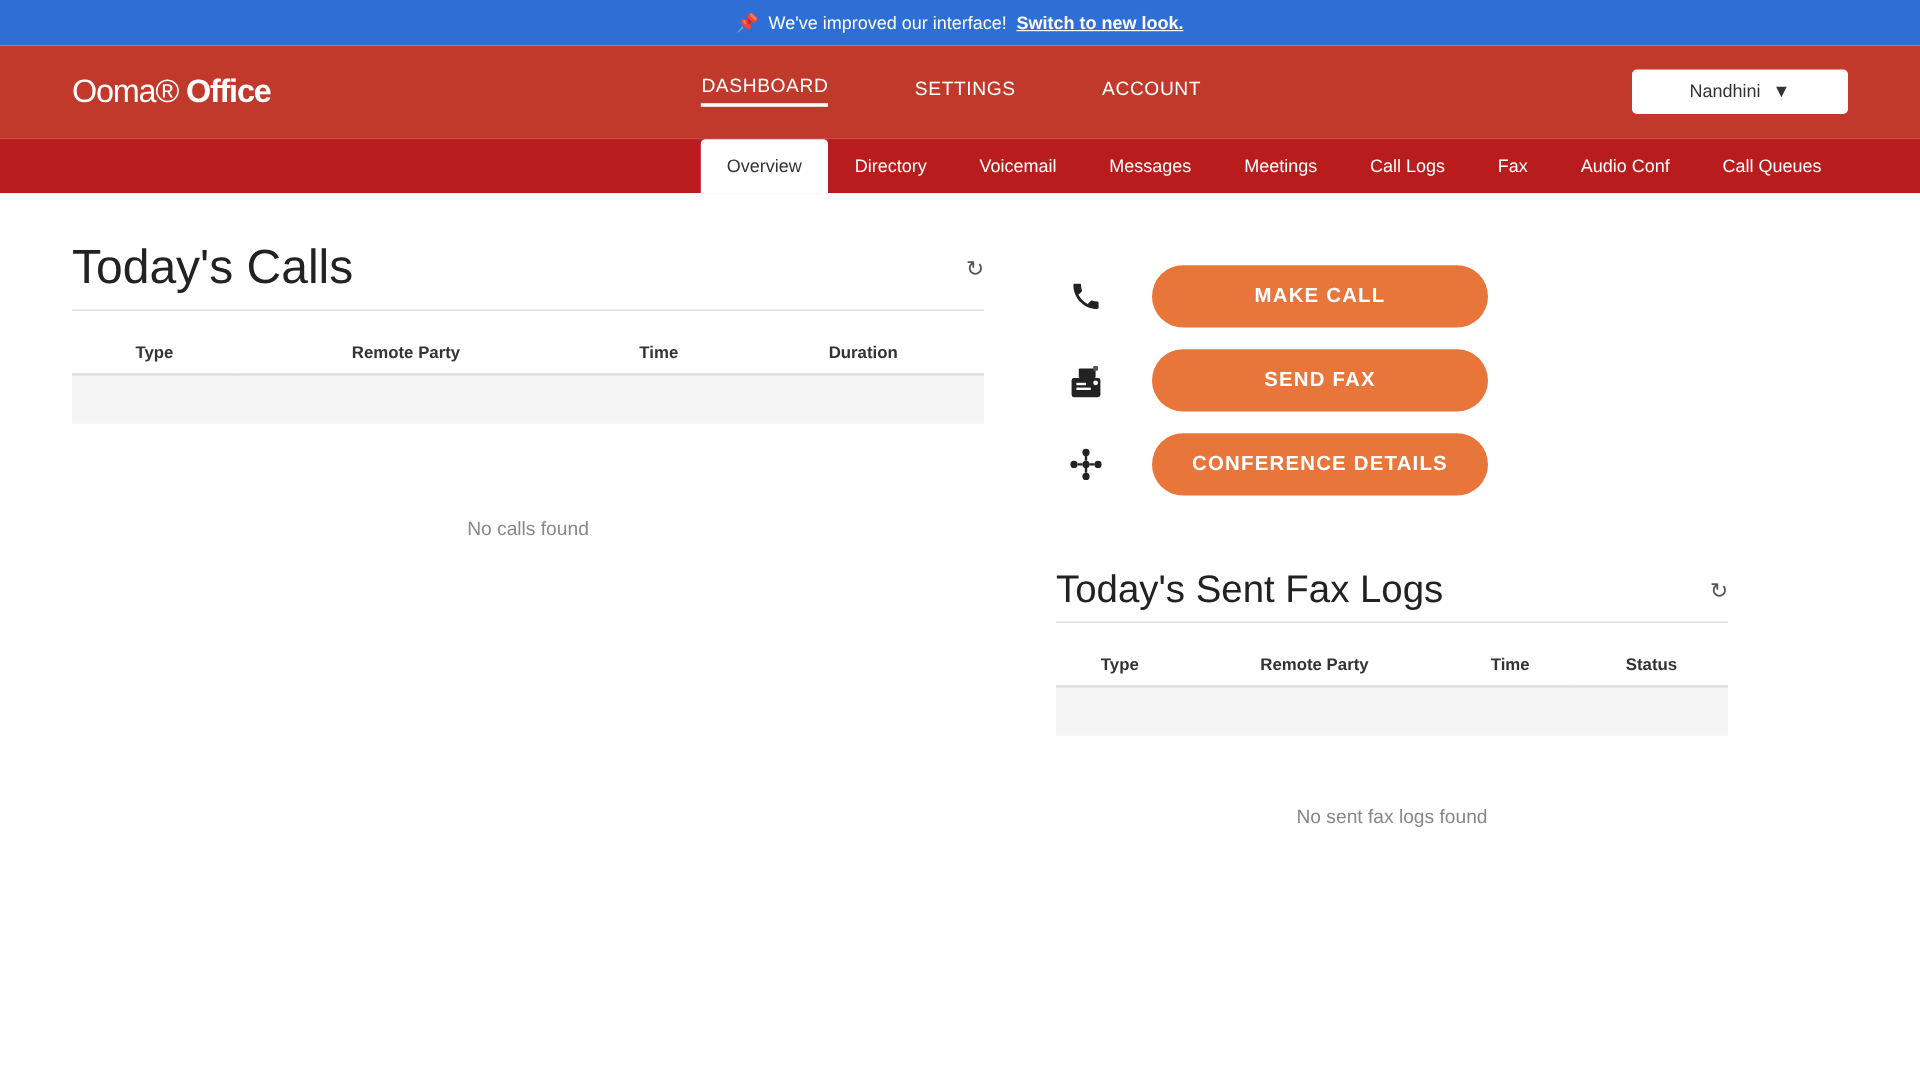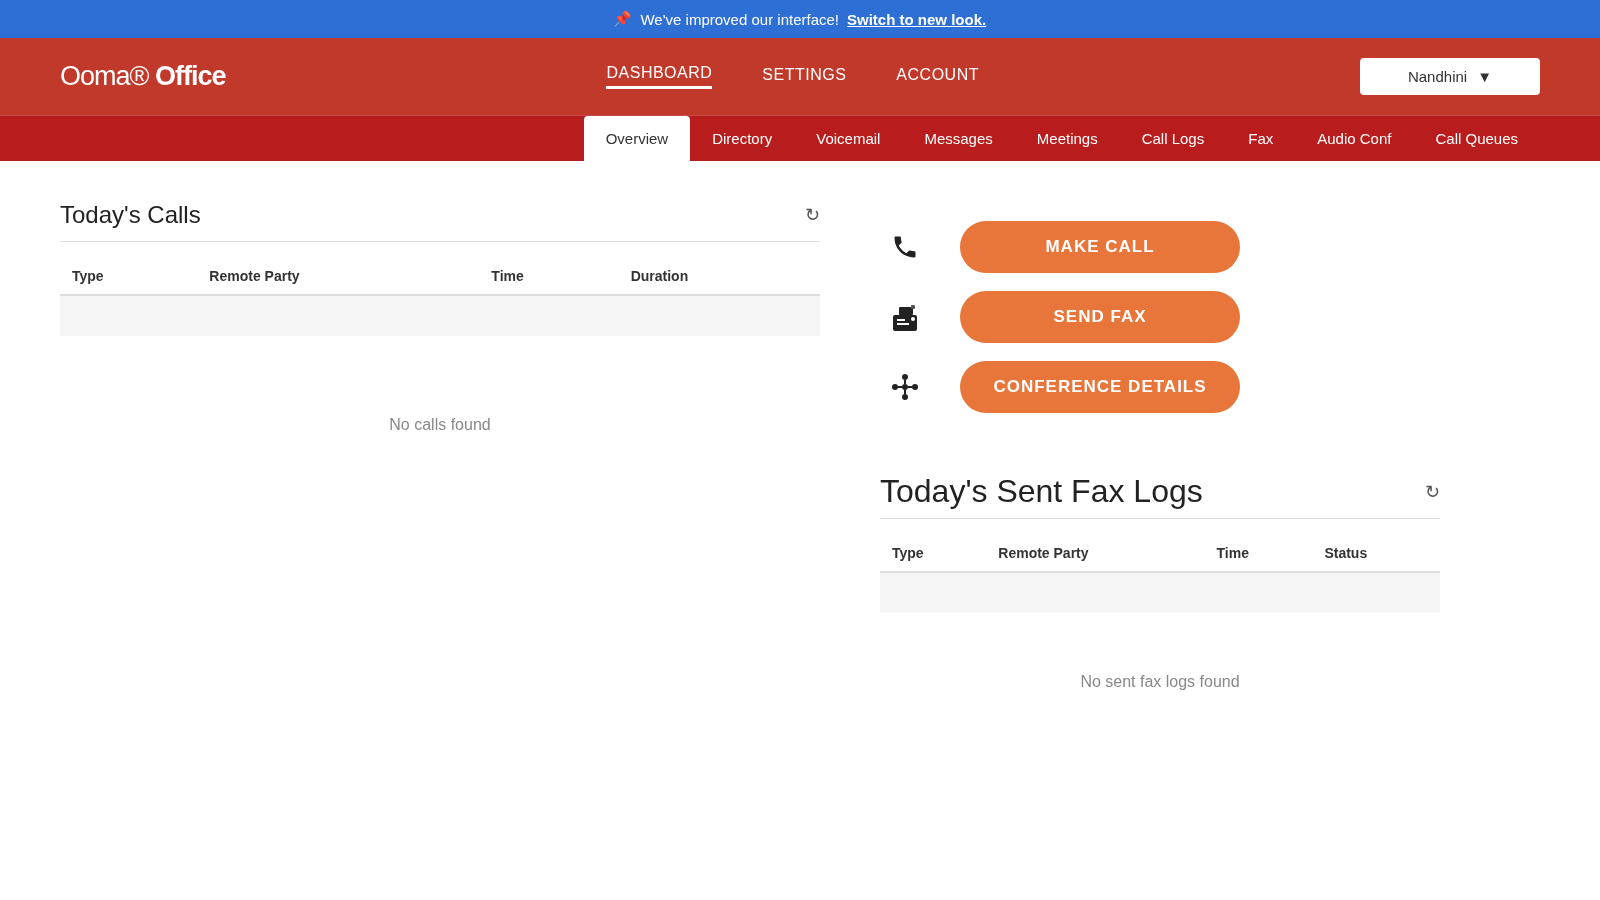--- a/index.html
+++ b/index.html
@@ -41,21 +41,21 @@
       color: #fff;
       font-size: 27px;
       font-weight: 300;
       letter-spacing: -1px;
     }
     .logo-text span.office {
       font-weight: 600;
     }
     .main-nav {
       display: flex;
-      gap: 50px;
+      gap: 72px;
       align-items: center;
     }
     .main-nav a {
       color: #fff;
       text-decoration: none;
       font-size: 16px;
       font-weight: 500;
       letter-spacing: 0.5px;
       padding-bottom: 4px;
     }
@@ -123,40 +123,40 @@
     }
     .section-header {
       display: flex;
       align-items: center;
       justify-content: space-between;
       margin-bottom: 16px;
       padding-bottom: 12px;
       border-bottom: 1px solid #ddd;
     }
     .section-title {
-      font-size: 24px;
+      font-size: 40px;
       font-weight: 400;
       color: #222;
     }
     .refresh-icon {
       font-size: 18px;
       color: #555;
       cursor: pointer;
     }
 
     
     .data-table {
       width: 100%;
       border-collapse: collapse;
     }
     .data-table thead tr {
       border-bottom: 2px solid #ddd;
     }
     .data-table th {
-      text-align: left;
+      text-align: center;
       padding: 10px 12px;
       font-size: 14px;
       font-weight: 600;
       color: #333;
     }
     .data-table tbody tr {
       background: #f5f5f5;
     }
     .data-table tbody td {
       padding: 16px 12px;

